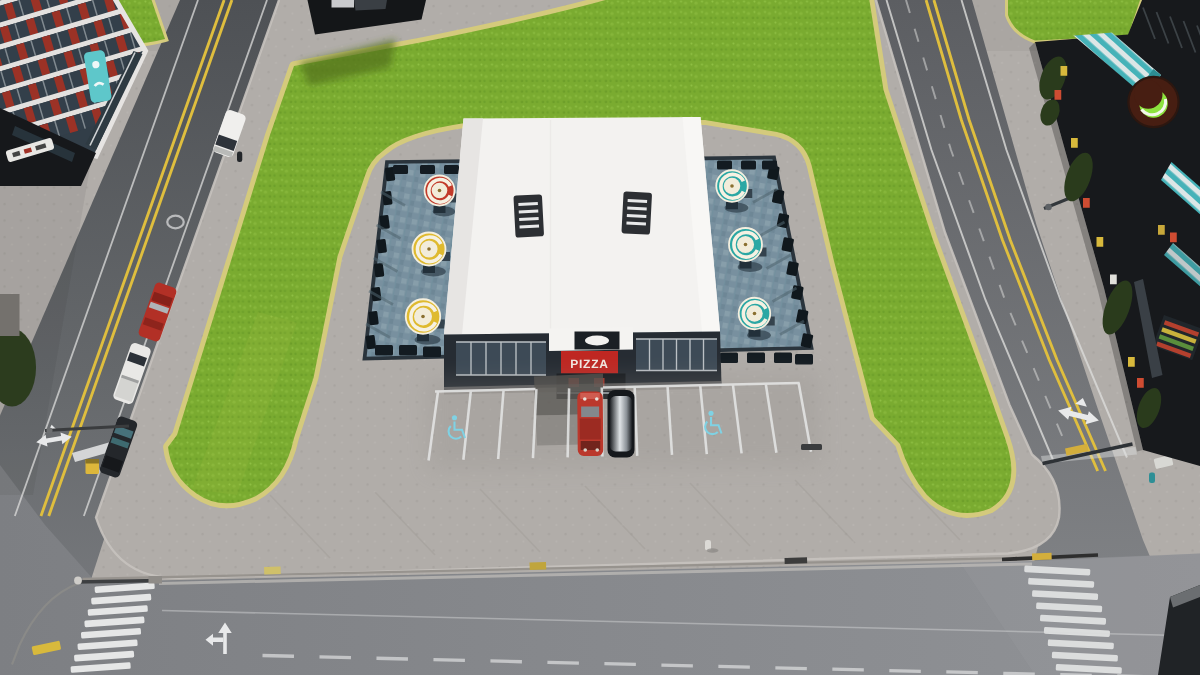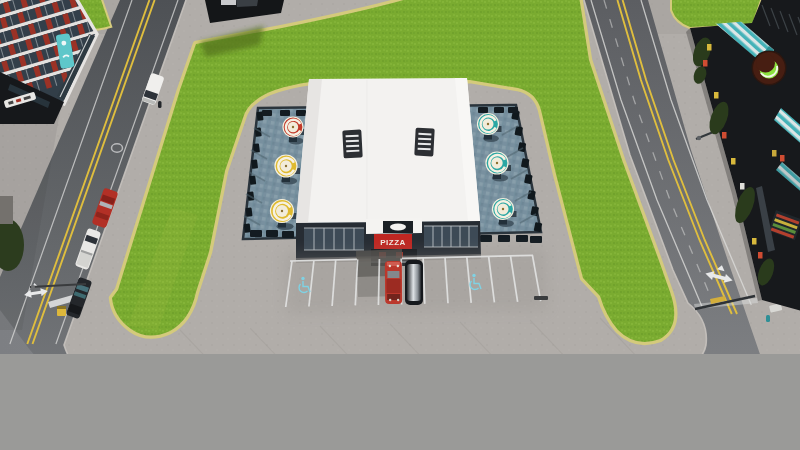--- a/index.html
+++ b/index.html
@@ -1,15 +1,15 @@
 <!DOCTYPE html>
 <html><head><meta charset="utf-8">
 <style>
 html,body{margin:0;padding:0;background:#9a9a98;font-family:"Liberation Sans",sans-serif;}
-#scene{width:800px;height:354px;overflow:hidden;position:relative;}
+#scene{width:800px;height:450px;overflow:hidden;position:relative;}
 </style></head>
 <body>
 <div id="scene">
 <svg width="800" height="450" viewBox="0 0 800 450">
 <defs>
 <linearGradient id="lr" x1="0" y1="0" x2="0" y2="1">
  <stop offset="0" stop-color="#4e5155"></stop>
           <stop offset="0.55" stop-color="#65686b"></stop>
           <stop offset="1" stop-color="#7b7d81"></stop>
 </linearGradient>

